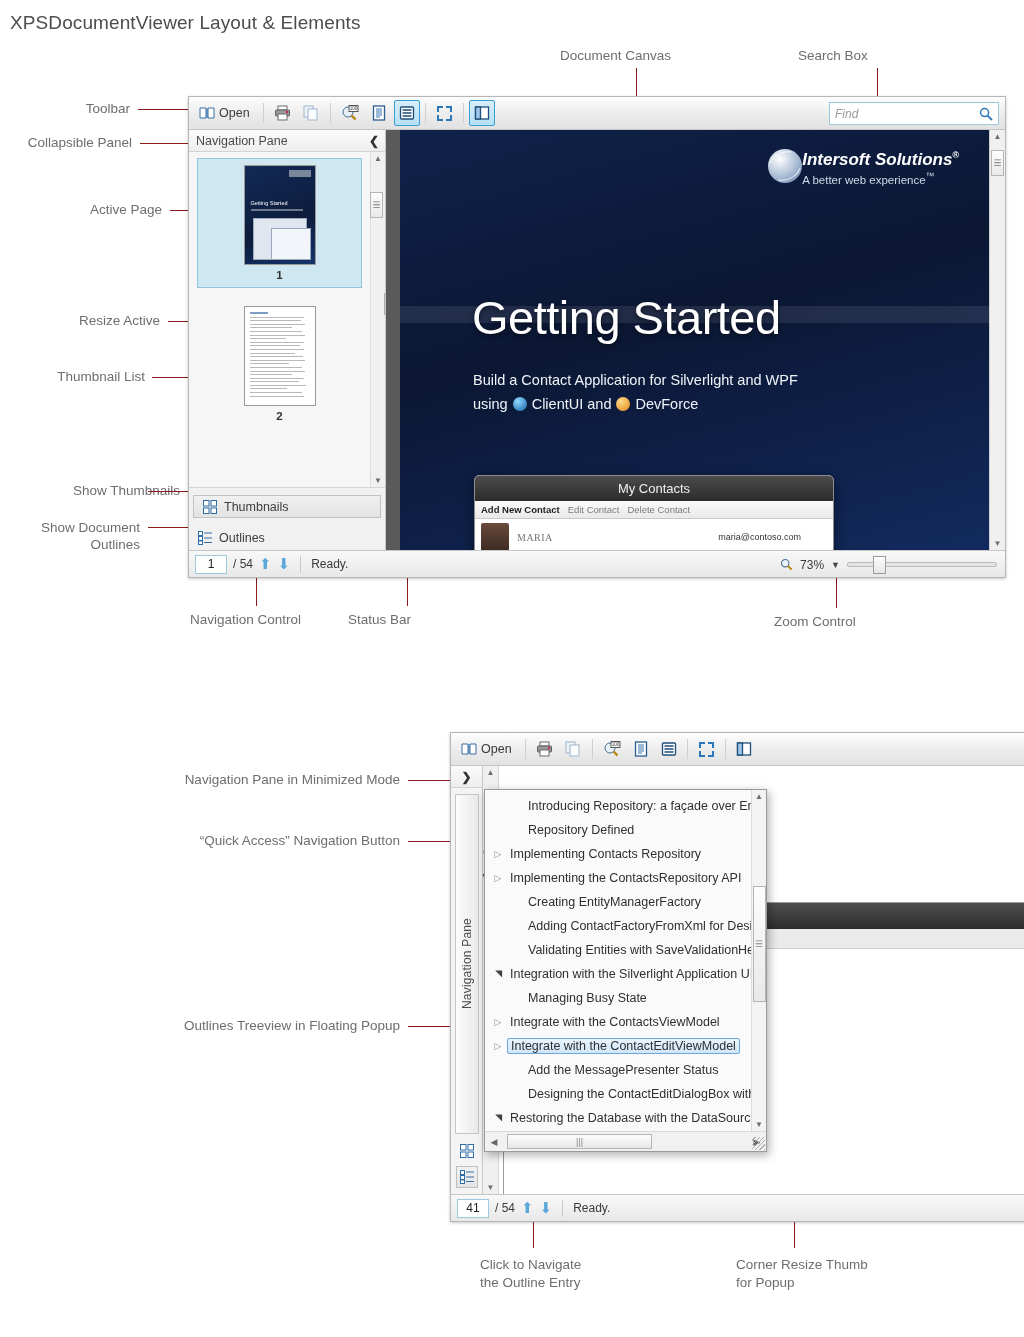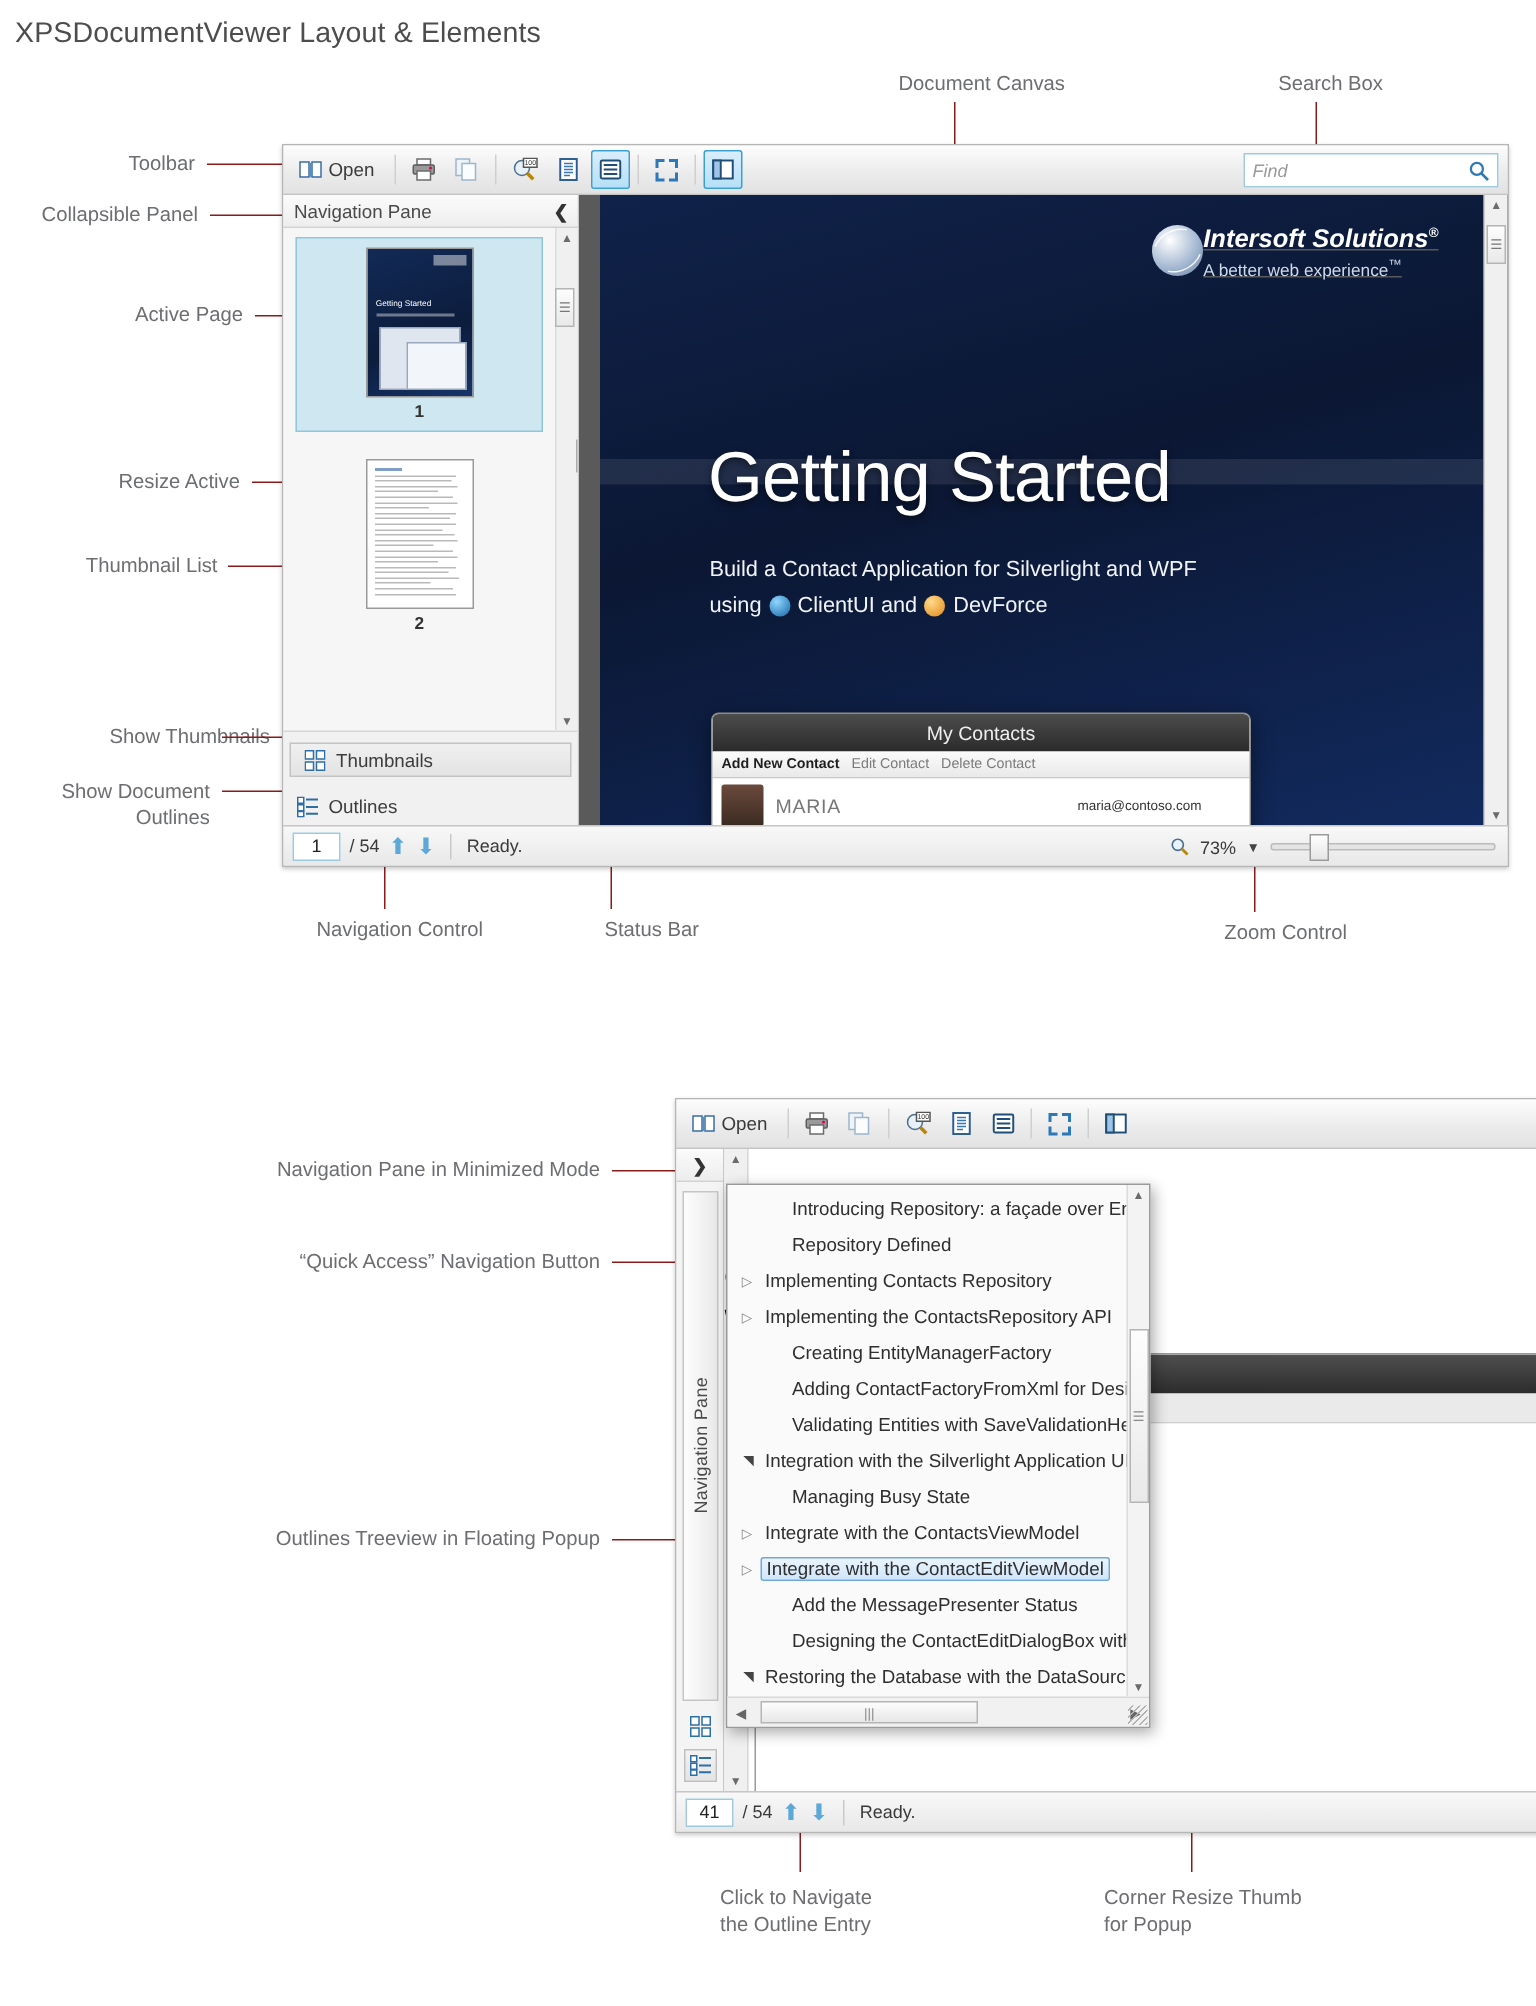--- a/index.html
+++ b/index.html
@@ -15,21 +15,21 @@
     position:absolute; left:10px; top:12px;
     font-size:19px; color:#4d4d4d; letter-spacing:.1px;
   }
 
   
   .callout {
     position:absolute; font-size:13.5px; color:#6d6e71;
     line-height:16px; white-space:pre;
   }
   .callout.r { text-align:right; }
-  .callout.c { text-align:right; }
+  .callout.c { text-align:left; }
   .leader {
     position:absolute; background:#8b1a1a;
   }
   .leader.h { height:1px; }
   .leader.v { width:1px; }
 
   
   .viewer {
     position:absolute;
     background:#f2f2f2;
@@ -114,21 +114,21 @@
   .nav-btn.sel { background:linear-gradient(#f0f0f0,#e3e3e3); border:1px solid #c3c3c3; margin:7px 4px; height:23px; }
 
   
   .canvas { flex:1; background:#5a5a5a; position:relative; overflow:hidden; display:flex; }
   .canvas-inner { flex:1; position:relative; overflow:hidden; }
   .docpage {
     position:absolute; left:14px; top:0; right:0; bottom:0;
     background:linear-gradient(165deg,#10224a 0%,#0b1733 45%,#122a5e 100%);
     overflow:hidden;
   }
-  .brand { position:absolute; right:30px; top:16px; display:flex; align-items:center; gap:0;text-decoration:underline; }
+  .brand { position:absolute; right:30px; top:16px; display:flex; align-items:center; gap:0; }
   .brand-globe {
     width:34px; height:34px; border-radius:50%;
     background:radial-gradient(circle at 35% 30%, #ffffff, #9fb4cf 60%, #6a7f9e);
     position:relative;
   }
   .brand-globe:after{
     content:""; position:absolute; inset:3px 0; border:1.6px solid rgba(255,255,255,.85);
     border-radius:50%; transform:rotate(-28deg); border-left-color:transparent; border-right-color:transparent;
   }
   .brand-txt1 { color:#fff; font-size:17px; font-style:italic; font-weight:bold; line-height:19px;}
@@ -155,21 +155,21 @@
     height:25px; background:linear-gradient(#4c4c4c,#2b2b2b);
     color:#efefef; font-size:13px; display:flex; align-items:center; justify-content:center;
   }
   .cc-tools {
     height:18px; background:linear-gradient(#fbfbfb,#e9e9e9); border-bottom:1px solid #c9c9c9;
     display:flex; align-items:center; gap:8px; padding:0 6px; font-size:9.5px; color:#7b7b7b;
   }
   .cc-tools b { color:#1f1f1f; font-size:9.5px; }
   .cc-row { display:flex; align-items:center; gap:8px; padding:4px 6px; background:#fff; }
   .cc-av { width:28px;height:28px;border-radius:2px;background:linear-gradient(#6b4a3c,#3a2a22); }
-  .cc-name { font-size:13px; color:#777; letter-spacing:.5px; }
+  .cc-name { font-size:10px; color:#777; letter-spacing:.5px;font-family:Liberation Serif, serif; }
   .cc-mail { font-size:9px; color:#333; margin-left:auto; margin-right:26px; }
 
   .canvas-scroll {
     width:16px; background:#f0f0f0; border-left:1px solid #cfcfcf;
     display:flex; flex-direction:column; align-items:center; padding:2px 0;
   }
 
   
   .statusbar {
     height:27px; background:linear-gradient(#f8f8f8,#e8e8e8);

